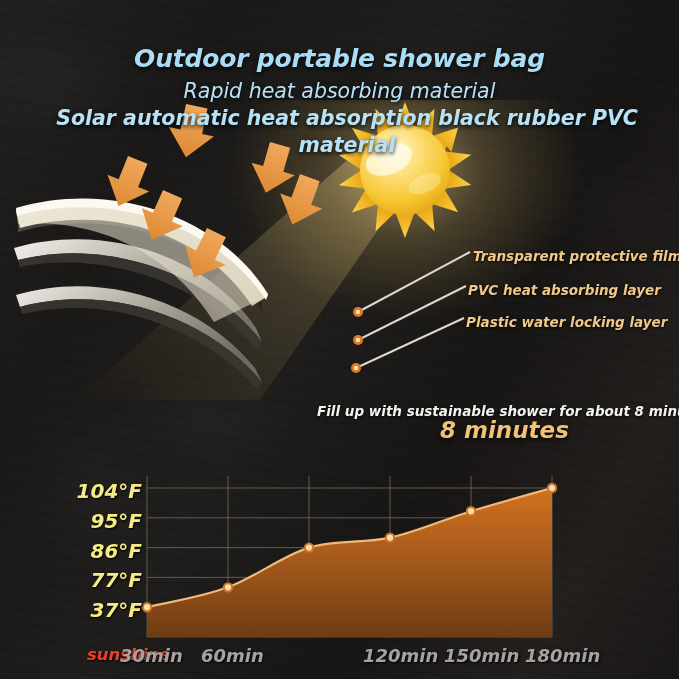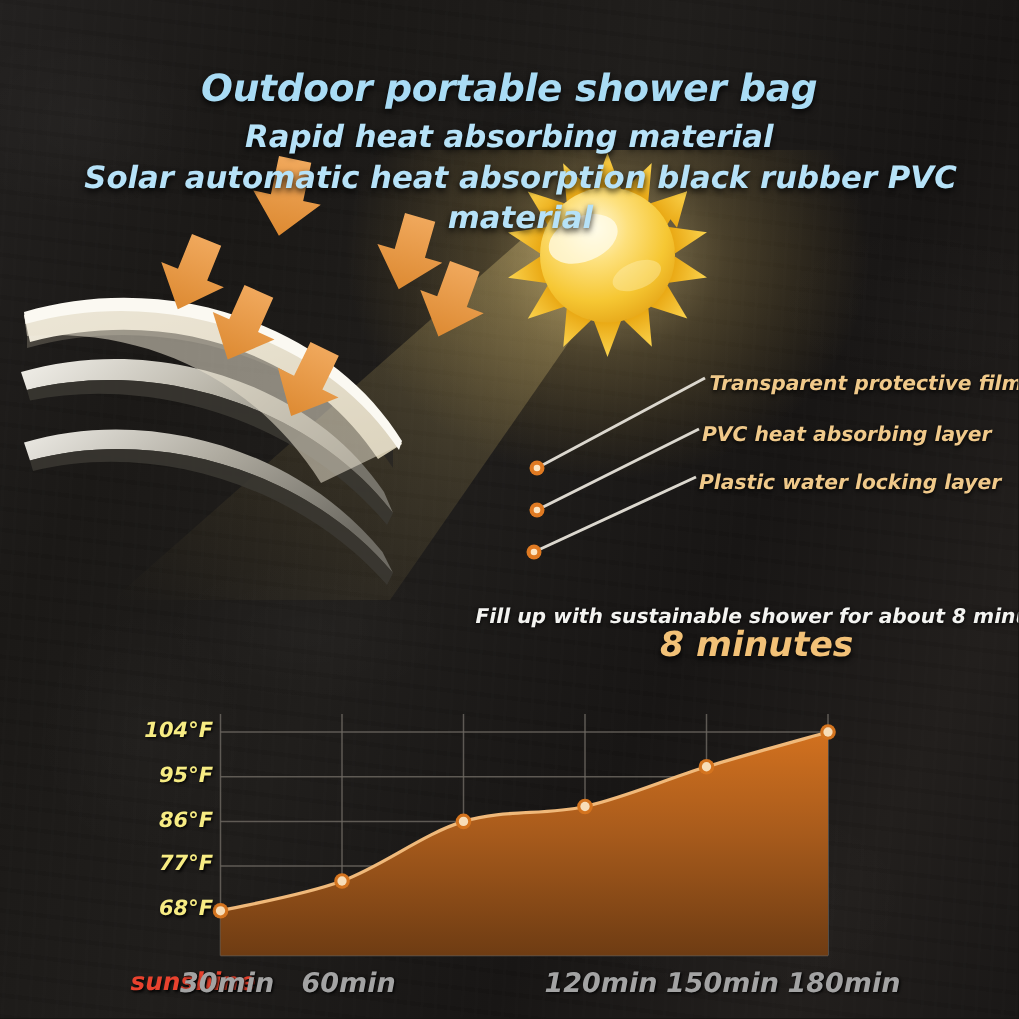--- a/index.html
+++ b/index.html
@@ -50,21 +50,21 @@
     font-weight: bold;
     font-style: italic;
     color: #a9dcf5;
     letter-spacing: -0.2px;
     text-shadow: 0 2px 4px rgba(0,0,0,0.85);
     line-height: 1.22;
     margin-top: 36px;
   }
   .h-sub1 {
     font-size: 20.5px;
-    font-weight: bold;
+    font-weight: normal;
     font-style: italic;
     color: #b6e2f8;
     text-shadow: 0 2px 4px rgba(0,0,0,0.85);
     line-height: 1.3;
     margin-top: 3px;
   }
   .h-sub2 {
     font-size: 20.5px;
     font-weight: bold;
     font-style: italic;
@@ -127,21 +127,21 @@
   #chart-area {
     position: absolute;
     left: 0; top: 440px;
     width: 679px;
     height: 239px;
     z-index: 6;
   }
   .y-tick {
     position: absolute;
     right: 0;
-    font-size: 14px;
+    font-size: 20px;
     font-weight: bold;
     font-style: italic;
     color: #f7ec83;
     text-shadow: 1px 1px 2px rgba(0,0,0,0.95);
     white-space: nowrap;
     text-align: center;
   }
   #y-labels {
     position: absolute;
     left: 90px; top: 440px;
@@ -370,21 +370,21 @@
         <circle cx="552" cy="48" r="5.2" fill="#d4741f"></circle>
         <circle cx="552" cy="48" r="3.1" fill="#f7ddb8"></circle>
       </g>
   </svg>
 
   <div id="y-labels">
       <div class="y-tick" style="top: 39px;">104°F</div>
       <div class="y-tick" style="top: 68.8px;">95°F</div>
       <div class="y-tick" style="top: 98.6px;">86°F</div>
       <div class="y-tick" style="top: 128.4px;">77°F</div>
-      <div class="y-tick" style="top: 158.2px;">68°F</div>
+      <div class="y-tick" style="top: 158.2px;">37°F</div>
     </div>
 
   <div id="x-labels"></div>
   <div id="sunshine-label">sunshine</div>
 
 <div class="x-tick" style="left: 120px; top: 645px;">30min</div>
     <div class="x-tick" style="left: 201px; top: 645px;">60min</div>
     <div class="x-tick" style="left: 282px; top: 645px; margin-top: 38px;">90min</div>
     <div class="x-tick" style="left: 363px; top: 645px;">120min</div>
     <div class="x-tick" style="left: 444px; top: 645px;">150min</div>

